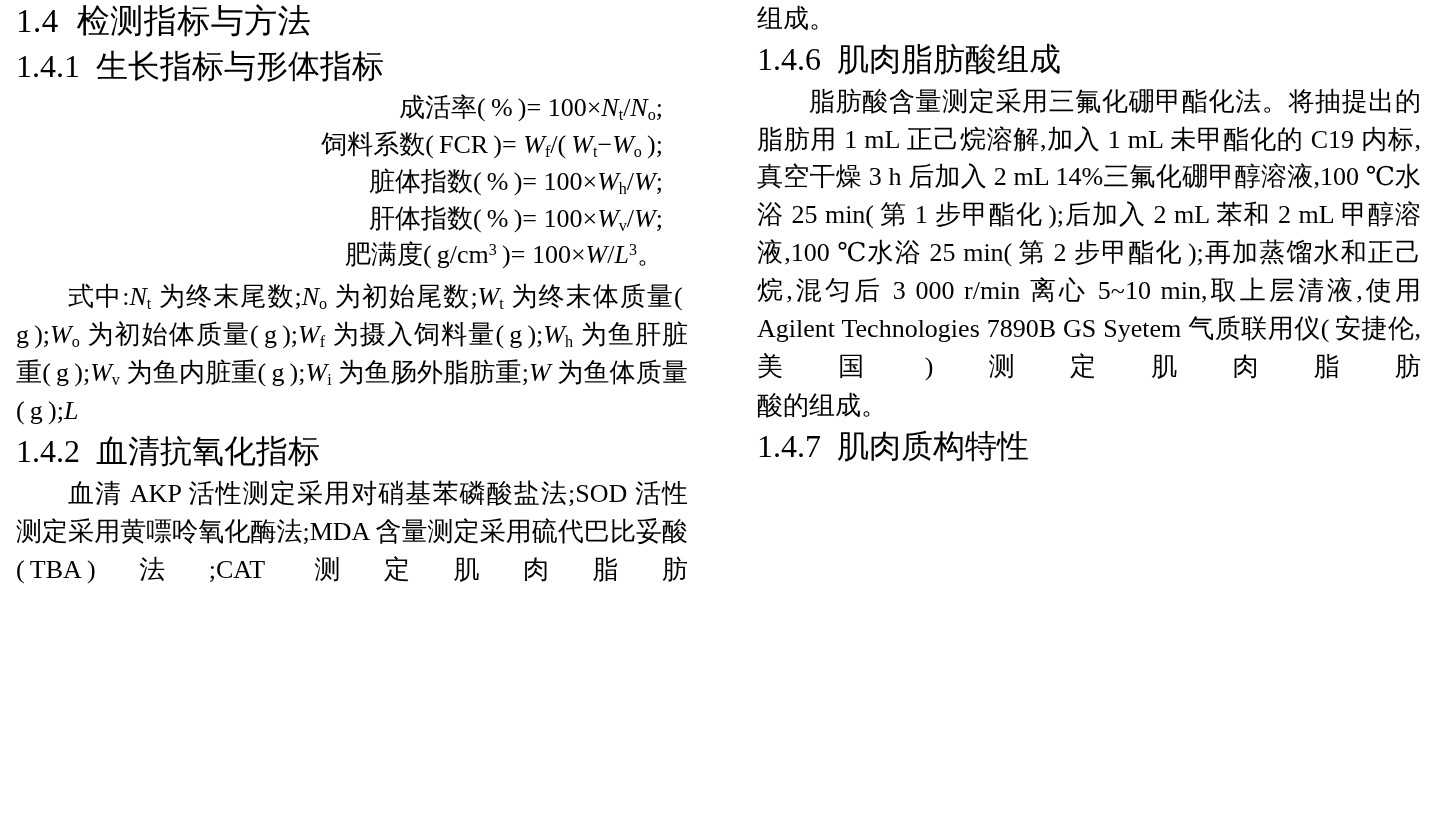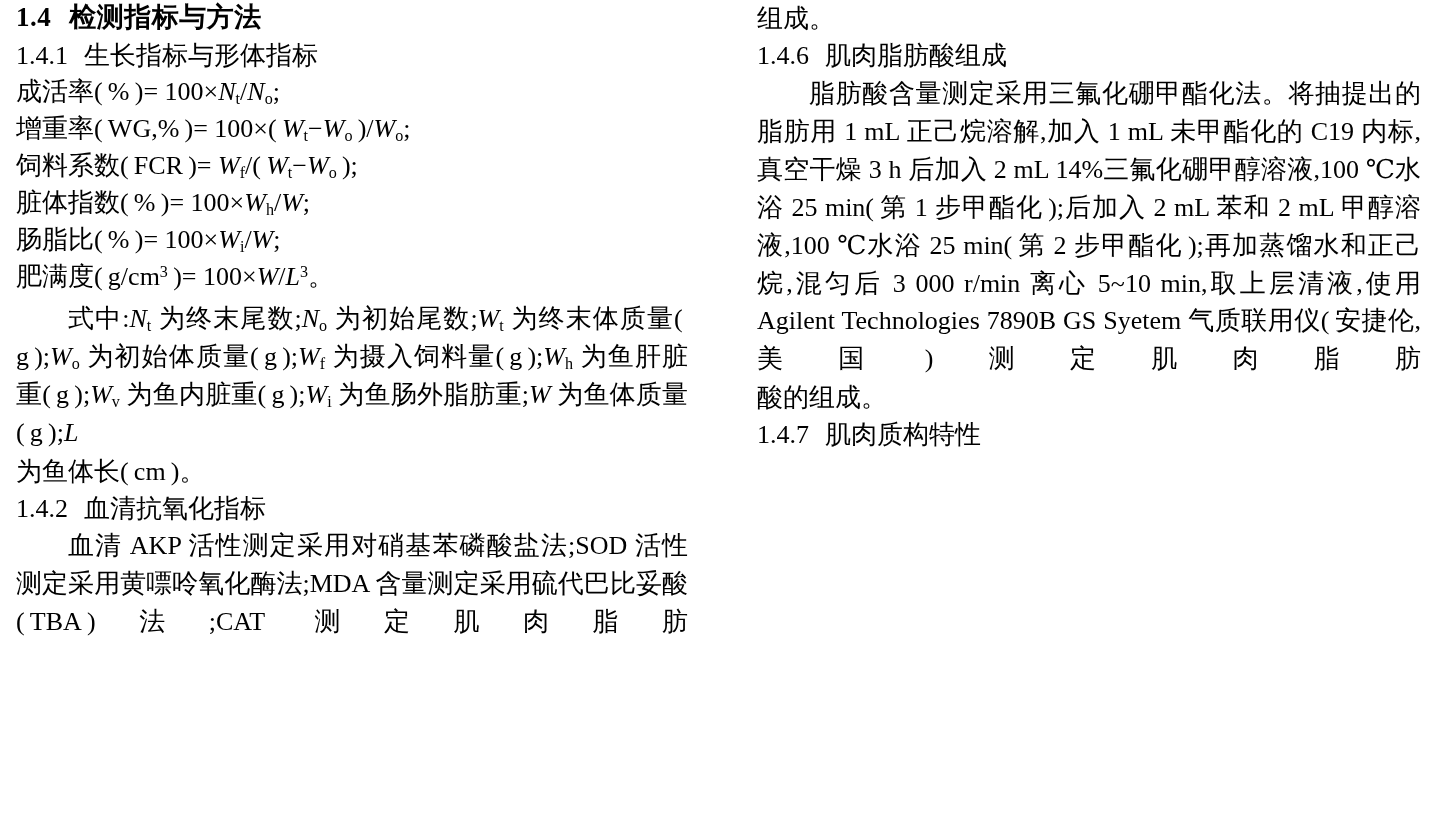--- a/index.html
+++ b/index.html
@@ -23,30 +23,30 @@
     padding: 0 16px;
   }
   .column {
     width: 50%;
     box-sizing: border-box;
   }
   .col-left { padding-right: 30px; }
   .col-right { padding-left: 38px; }
 
   .heading-major {
-    font-size: 27px;
-    font-weight: bold;
+    font-size: 33px;
+    font-weight: normal;
     letter-spacing: 0.5px;
     line-height: 1.28;
     margin: 0 0 4px 0;
   }
   .heading-major .num { margin-right: 18px; }
 
   .heading-minor {
-    font-size: 26px;
+    font-size: 32px;
     line-height: 1.3;
     margin: 0 0 2px 0;
     white-space: nowrap;
   }
   .heading-minor .num { margin-right: 16px; }
 
   p.body-text {
     font-size: 26px;
     line-height: 1.46;
     margin: 0 1px 1px 0;
@@ -56,21 +56,21 @@
   }
   p.body-text.indent { text-indent: 2em; }
   p.body-text.last-left { text-align-last: left; }
 
   .formulas {
     margin: 2px 0 4px 0;
   }
   .formula {
     font-size: 26px;
     line-height: 1.42;
-    text-align: left;
+    text-align: right;
     padding-right: 26px;
     white-space: nowrap;
   }
   i, .it {
     font-style: italic;
     font-family: "Liberation Serif", "DejaVu Serif", serif;
   }
   sub {
     font-size: 0.62em;
     vertical-align: -0.22em;
@@ -96,41 +96,35 @@
 
     <div class="heading-minor">
       <span class="num">1.4.1</span><span>生长指标与形体指标</span>
     </div>
 
     <div class="formulas">
       <div class="formula">
         成活率( % )= 100×<i>N</i><sub>t</sub>/<i>N</i><sub>o</sub>;
       </div>
       <div class="formula">
-        增重率( WG,% )= 100×( <i>W</i><sub>t</sub>−<i>W</i><sub>o</sub> )/<i>W</i><sub>o</sub>;
-      </div>
-      <div class="formula">
         饲料系数( FCR )= <i>W</i><sub>f</sub>/( <i>W</i><sub>t</sub>−<i>W</i><sub>o</sub> );
       </div>
       <div class="formula">
         脏体指数( % )= 100×<i>W</i><sub>h</sub>/<i>W</i>;
       </div>
       <div class="formula">
-        肠脂比( % )= 100×<i>W</i><sub>i</sub>/<i>W</i>;
+        肝体指数( % )= 100×<i>W</i><sub>v</sub>/<i>W</i>;
       </div>
       <div class="formula">
         肥满度( g/cm<sup>3</sup> )= 100×<i>W</i>/<i>L</i><sup>3</sup>。
       </div>
     </div>
 
     <p class="body-text indent">
       式中:<i>N</i><sub>t</sub> 为终末尾数;<i>N</i><sub>o</sub> 为初始尾数;<i>W</i><sub>t</sub> 为终末体质量( g );<i>W</i><sub>o</sub> 为初始体质量( g );<i>W</i><sub>f</sub> 为摄入饲料量( g );<i>W</i><sub>h</sub> 为鱼肝脏重( g );<i>W</i><sub>v</sub> 为鱼内脏重( g );<i>W</i><sub>i</sub> 为鱼肠外脂肪重;<i>W</i> 为鱼体质量( g );<i>L</i>
-    </p>
-    <p class="body-text last-left">
-      为鱼体长( cm )。
     </p>
 
     <div class="heading-minor">
       <span class="num">1.4.2</span><span>血清抗氧化指标</span>
     </div>
 
     <p class="body-text indent">
       血清 AKP 活性测定采用对硝基苯磷酸盐法;SOD 活性测定采用黄嘌呤氧化酶法;MDA 含量测定采用硫代巴比妥酸( TBA )法;CAT 测定肌肉脂肪
     </p>
 

